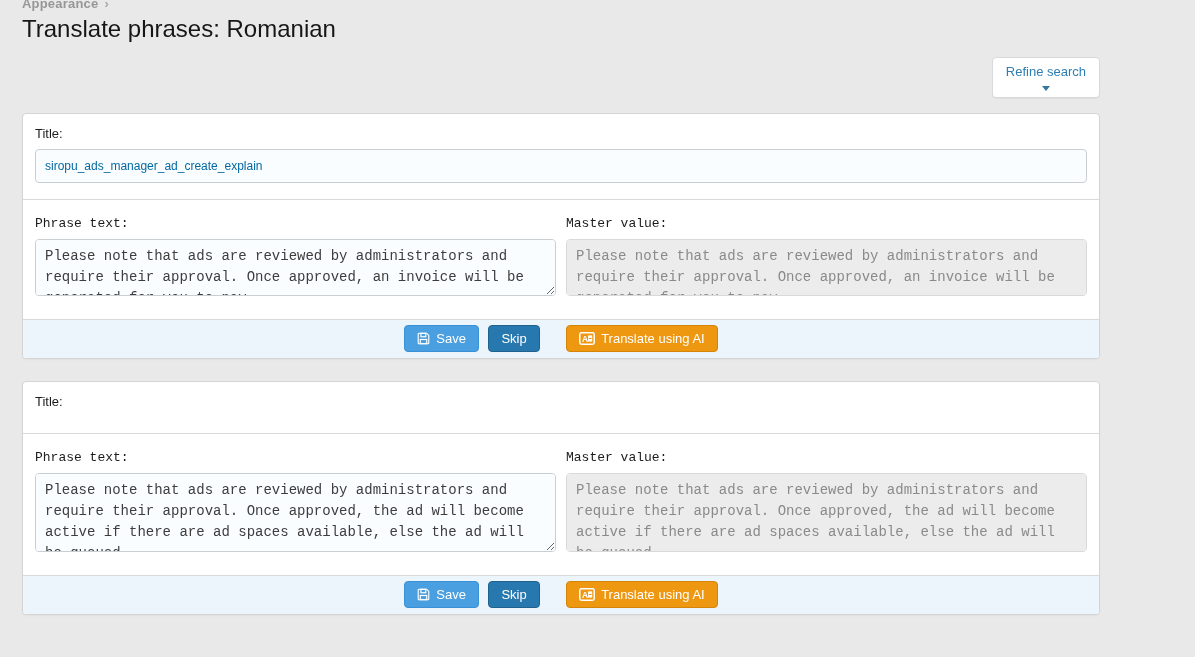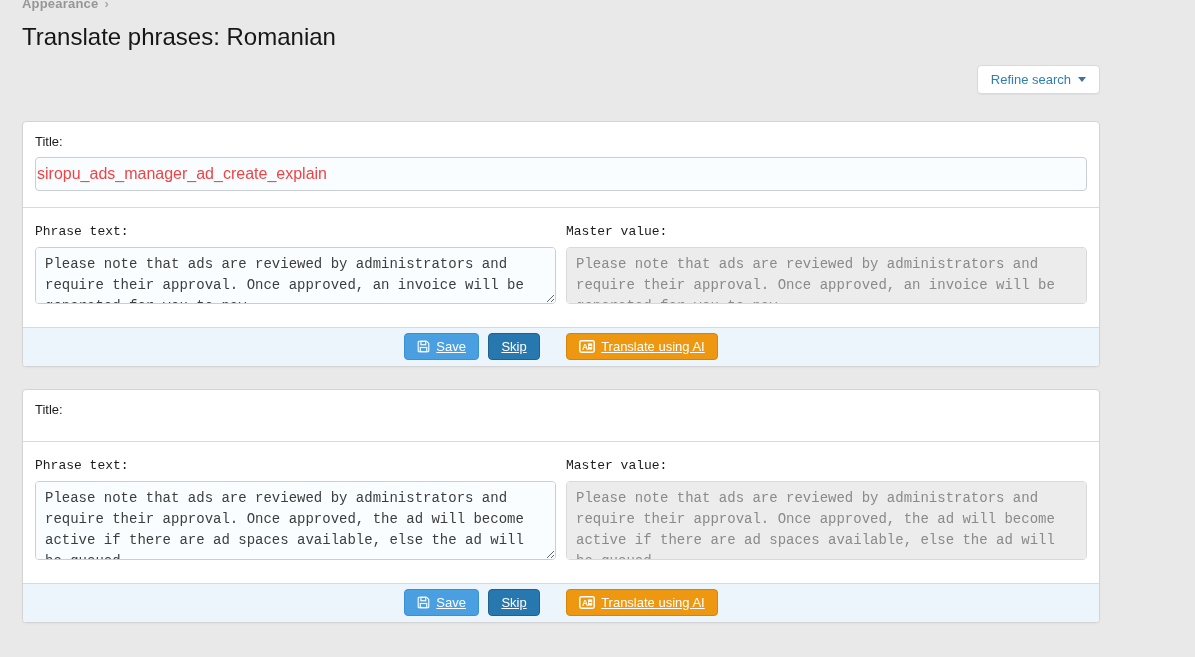--- a/index.html
+++ b/index.html
@@ -14,39 +14,40 @@
   
   .breadcrumb {
     margin-top: -4px;
     font-size: 13px;
     font-weight: bold;
     color: #979797;
     letter-spacing: .2px;
   }
   .breadcrumb .crumb-sep { color: #a8a8a8; font-weight: bold; margin-left: 6px; }
   h1.page-title {
-    margin-top: 12px;
+    margin-top: 4px;
     font-size: 24px;
     font-weight: 400;
     color: #161616;
   }
 
   
   .toolbar { margin-top: 14px; text-align: right; height: 29px; }
   .refine-btn {
     display: inline-flex; align-items: center; gap: 7px;
     background: #ffffff;
     border: 1px solid #d9d9d9;
     border-radius: 4px;
     padding: 6px 13px 6px 13px;
     font-family: inherit;
     font-size: 13px;
     color: #2e7eb3;
     cursor: pointer;
     box-shadow: 0 1px 1px rgba(0,0,0,.04);
+    flex-direction: column;
   }
   .caret-down {
     display: inline-block; width: 0; height: 0;
     border-left: 4px solid transparent;
     border-right: 4px solid transparent;
     border-top: 5px solid #39759e;
   }
 
   
   .card {
@@ -59,22 +60,22 @@
   }
   .card + .card { margin-top: 22px; }
   .card-row { padding: 12px 12px 16px; }
   .card-row + .card-row { border-top: 1px solid #d9d9d9; }
   .field-label { font-size: 13px; color: #1c1c1c; margin-bottom: 8px; }
   .text-input {
     width: 100%; height: 34px;
     background: #fafdff;
     border: 1px solid #c9ced3;
     border-radius: 4px;
-    padding: 0 1px;
-    font-family: inherit; font-size: 16px; color: #ef4444;
+    padding: 0 9px;
+    font-family: inherit; font-size: 12px; color: #0369a1;
   }
   .two-col { display: flex; gap: 10px; padding: 16px 12px 18px; }
   .col { flex: 1 1 0; min-width: 0; font-family: Liberation Mono, monospace; }
   textarea {
     width: 100%;
     background: #fafdff;
     border: 1px solid #c9ced3;
     border-radius: 4px;
     padding: 6px 9px;
     font-family: inherit; font-size: 14px; line-height: 21px; color: #3d3d3d;
@@ -98,21 +99,20 @@
   }
   .btn {
     display: inline-flex; align-items: center; gap: 6px;
     border-radius: 4px;
     padding: 0 12px;
     height: 27px;
     font-family: inherit; font-size: 13px;
     color: #ffffff;
     cursor: pointer;
     vertical-align: middle;
-    text-decoration: underline;
   }
   .btn-save { background: #4a9fe0; border: 1px solid #3890d6; margin-right: 5px; }
   .btn-skip { background: #2878b0; border: 1px solid #20628f; margin-right: 22px; }
   .btn-translate { background: #ee9710; border: 1px solid #d68408; }
   .btn .icon { display: inline-flex; align-items: center; }
 </style>
 </head>
 <body>
 
 <div class="content">

